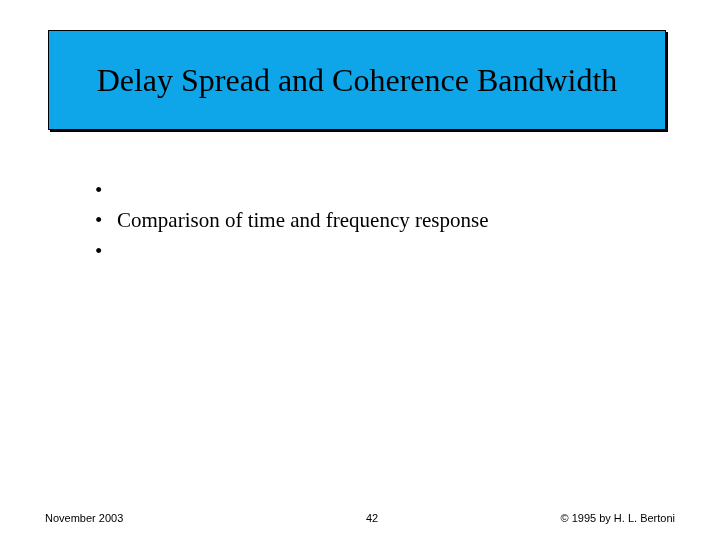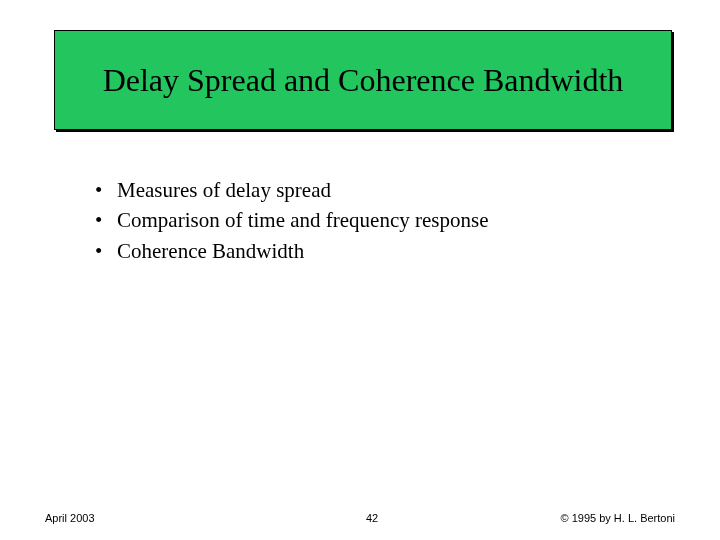--- a/index.html
+++ b/index.html
@@ -6,32 +6,32 @@
     body {
       width: 720px;
       height: 540px;
       background: #ffffff;
       font-family: "Times New Roman", Times, serif;
       position: relative;
       color: #000;
     }
     .title-box {
       position: absolute;
-      left: 54px;
+      left: 48px;
       top: 30px;
       width: 618px;
       height: 100px;
       border: 1px solid #000;
       box-shadow: 2px 2px 0 #000;
       display: flex;
       align-items: center;
       justify-content: center;
       text-align: center;
       padding: 8px 20px;
-      background: #22c55e;
+      background: #0ea5e9;
     }
     .title-text {
       font-size: 32px;
       line-height: 1.25;
       font-weight: normal;
     }
     .bullets {
       position: absolute;
       left: 95px;
       top: 175px;
@@ -77,29 +77,27 @@
 </head>
 <body>
 
 <div class="title-box">
   <div class="title-text">Delay Spread and Coherence Bandwidth</div>
 </div>
 
 <div class="bullets">
   <div class="row">
     <span class="dot">•</span>
-    <span>Measures of delay spread</span>
   </div>
   <div class="row">
     <span class="dot">•</span>
     <span>Comparison of time and frequency response</span>
   </div>
   <div class="row">
     <span class="dot">•</span>
-    <span>Coherence Bandwidth</span>
   </div>
 </div>
 
 <div class="footer">
-  <div class="footer-left">April 2003</div>
+  <div class="footer-left">November 2003</div>
   <div class="footer-center">42</div>
   <div class="footer-right">© 1995 by H. L. Bertoni</div>
 </div>
 
 </body></html>

